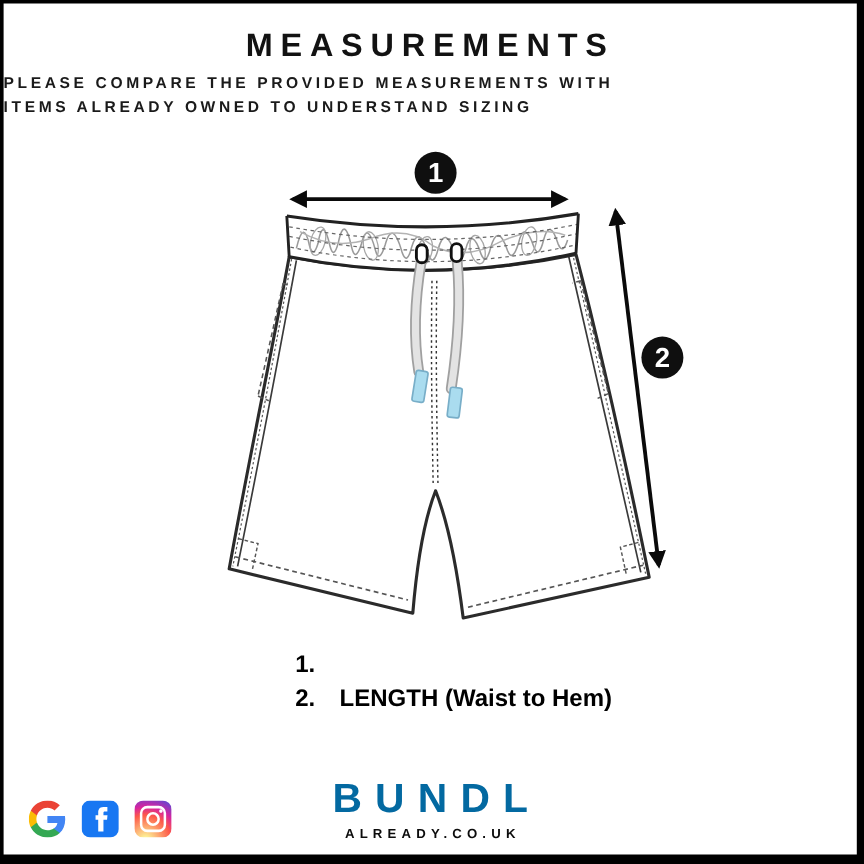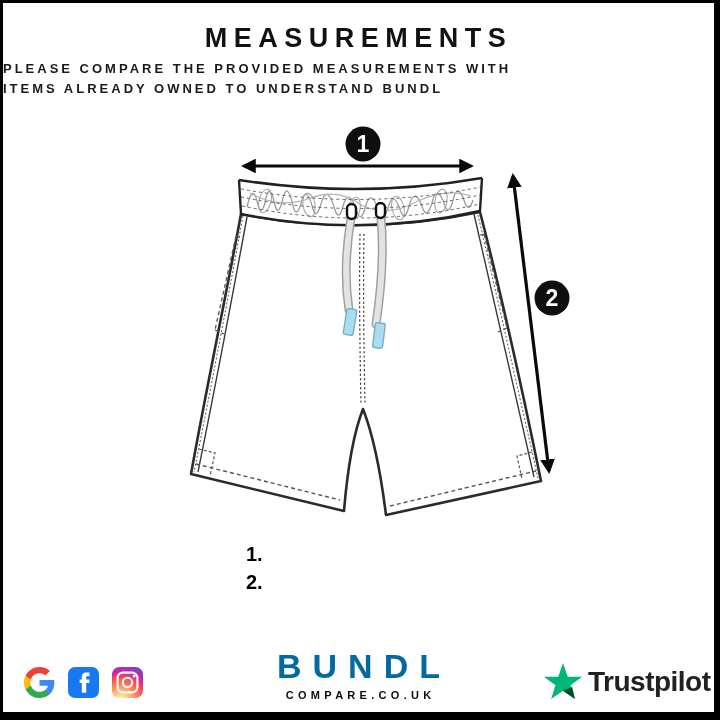--- a/index.html
+++ b/index.html
@@ -28,21 +28,21 @@
   .trustpilot-label{font-size:28px;font-weight:700;color:#212121;letter-spacing:-0.5px;}
 </style>
 </head>
 <body>
 
 <div class="canvas">
 
   <div class="title">MEASUREMENTS</div>
   <div class="subtitle">
     <div>PLEASE COMPARE THE PROVIDED MEASUREMENTS WITH</div>
-    <div>ITEMS ALREADY OWNED TO UNDERSTAND BUNDL</div>
+    <div>ITEMS ALREADY OWNED TO UNDERSTAND SIZING</div>
   </div>
 
   <svg class="diagram" viewBox="0 0 720 720">
     <defs>
       <marker id="arw" viewBox="0 0 10 10" refX="8" refY="5" markerWidth="4.6" markerHeight="4.6" orient="auto-start-reverse">
         <path d="M0,0 L10,5 L0,10 Z" fill="#0a0a0a"></path>
       </marker>
     </defs>
 
     <g>
@@ -111,20 +111,21 @@
       <text x="549" y="303" text-anchor="middle" font-size="23" font-weight="700" fill="#ffffff" font-family="Liberation Sans, sans-serif">2</text>
     </g>
   </svg>
 
   <div class="legend">
     <div class="legend-row">
       <span class="legend-num">1.</span>
     </div>
     <div class="legend-row">
       <span class="legend-num">2.</span>
+      <span>LENGTH (Waist to Hem)</span>
     </div>
   </div>
 
   <div class="social">
     <svg width="31" height="31" viewBox="0 0 24 24">
       <path fill="#4285F4" d="M23.49 12.27c0-.79-.07-1.54-.19-2.27H12v4.51h6.47c-.29 1.48-1.14 2.73-2.4 3.58v3h3.86c2.26-2.09 3.56-5.17 3.56-8.82z"></path>
       <path fill="#34A853" d="M12 24c3.24 0 5.95-1.08 7.93-2.91l-3.86-3c-1.08.72-2.45 1.16-4.07 1.16-3.13 0-5.78-2.11-6.73-4.96H1.29v3.09C3.26 21.3 7.31 24 12 24z"></path>
       <path fill="#FBBC05" d="M5.27 14.29c-.25-.72-.38-1.49-.38-2.29s.14-1.57.38-2.29V6.62H1.29C.47 8.24 0 10.06 0 12s.47 3.76 1.29 5.38l3.98-3.09z"></path>
       <path fill="#EA4335" d="M12 4.75c1.77 0 3.35.61 4.6 1.8l3.42-3.42C17.95 1.19 15.24 0 12 0 7.31 0 3.26 2.7 1.29 6.62l3.98 3.09c.95-2.85 3.6-4.96 6.73-4.96z"></path>
     </svg>
@@ -144,24 +145,17 @@
       </defs>
       <rect width="31" height="31" rx="7.5" fill="url(#iggrad)"></rect>
       <rect x="5.6" y="5.6" width="19.8" height="19.8" rx="5.2" fill="none" stroke="#fff" stroke-width="2.1"></rect>
       <circle cx="15.5" cy="15.5" r="4.7" fill="none" stroke="#fff" stroke-width="2.1"></circle>
       <circle cx="22.1" cy="8.9" r="1.5" fill="#fff"></circle>
     </svg>
   </div>
 
   <div class="brand">
     <div class="brand-name">BUNDL</div>
-    <div class="brand-tagline">COMPARE.CO.UK</div>
+    <div class="brand-tagline">ALREADY.CO.UK</div>
   </div>
 
-  <div class="trustpilot">
-    <svg width="40" height="38" viewBox="0 0 40 38">
-      <polygon fill="#00B67A" points="20,0 24.72,13.8 39.2,13.8 27.5,22.36 31.9,36 20,27.7 8.1,36 12.5,22.36 0.8,13.8 15.28,13.8"></polygon>
-      <polygon fill="#005128" points="20,27.7 29.2,24.1 31.9,36"></polygon>
-    </svg>
-    <span class="trustpilot-label">Trustpilot</span>
-  </div>
 
 </div>
 
 </body></html>

